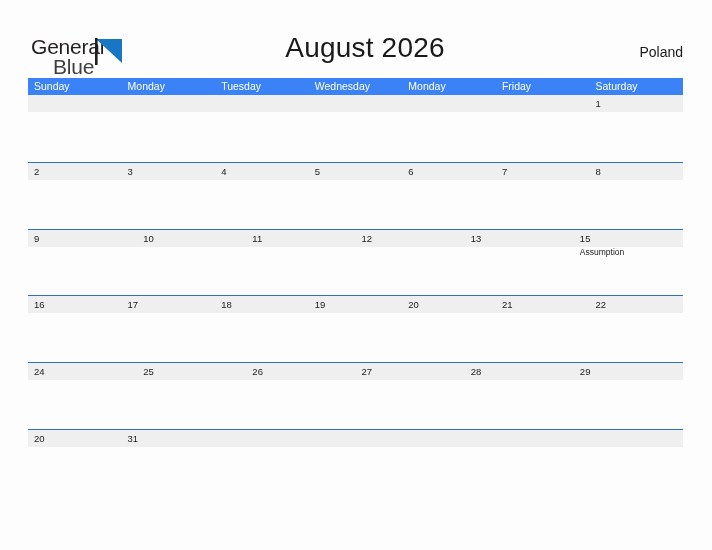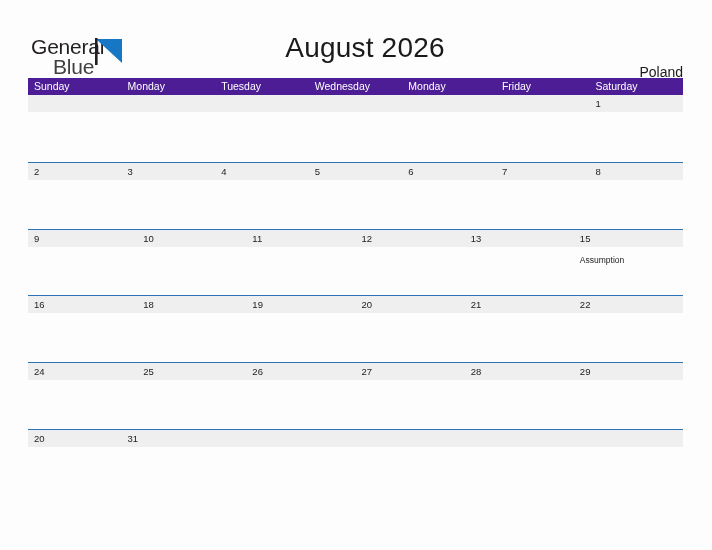--- a/index.html
+++ b/index.html
@@ -67,34 +67,33 @@
     letter-spacing: 0.2px;
     margin-left: 18px;
   }
 
   .country {
     position: absolute;
     right: 29px;
     top: 44px;
     font-size: 14px;
     color: #1a1a1a;
-    margin-top: 20px;
   }
 
   
   .calendar {
     position: absolute;
     left: 28px;
     top: 78px;
     width: 655px;
   }
 
   .weekdays {
     display: flex;
-    background: #4c1d95;
+    background: #3b82f6;
     height: 17px;
     align-items: center;
   }
   .weekday {
     flex: 1 1 0;
     font-size: 10.5px;
     color: #ffffff;
     padding-left: 6px;
     box-sizing: border-box;
     line-height: 1;
@@ -134,21 +133,21 @@
     display: block;
   }
   .day-cell.empty .day-num {
     visibility: hidden;
   }
   .event {
     font-size: 8.5px;
     color: #222222;
     line-height: 11px;
     display: block;
-    margin-top: 8px;
+    margin-top: 0;
   }
 </style>
 </head>
 <body>
 
 <div class="topbar">
 
   <div class="logo">
     <span class="logo-general">General</span>
     <span class="logo-blue">Blue</span>
@@ -246,20 +245,23 @@
           <span class="day-num">15</span>
           <span class="event">Assumption</span>
         </div>
       </div>
       <div class="week-row">
         <div class="band"></div>
         <div class="day-cell">
           <span class="day-num">16</span>
         </div>
         <div class="day-cell">
+          <span class="day-num">17</span>
+        </div>
+        <div class="day-cell">
           <span class="day-num">18</span>
         </div>
         <div class="day-cell">
           <span class="day-num">19</span>
         </div>
         <div class="day-cell">
           <span class="day-num">20</span>
         </div>
         <div class="day-cell">
           <span class="day-num">21</span>

